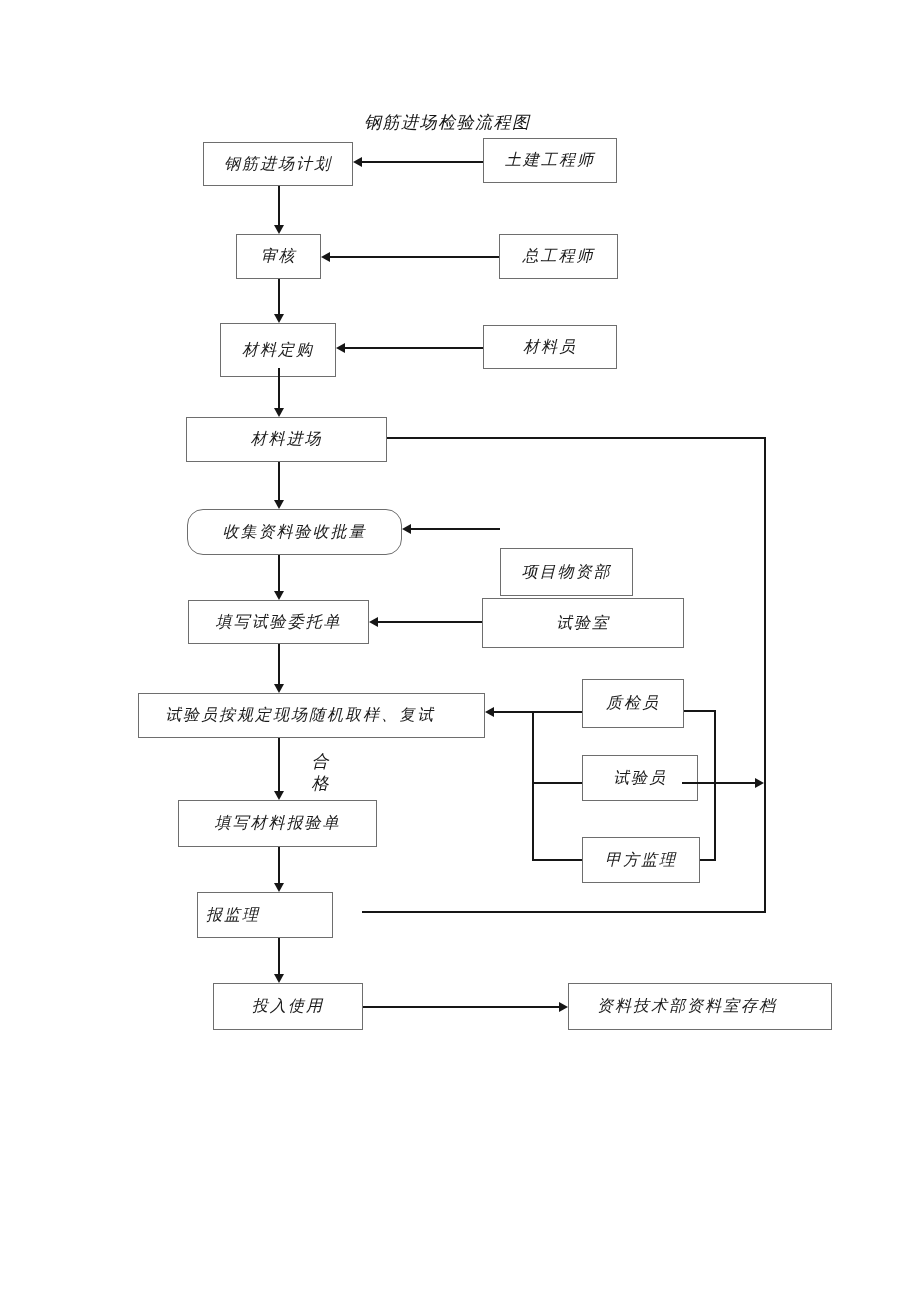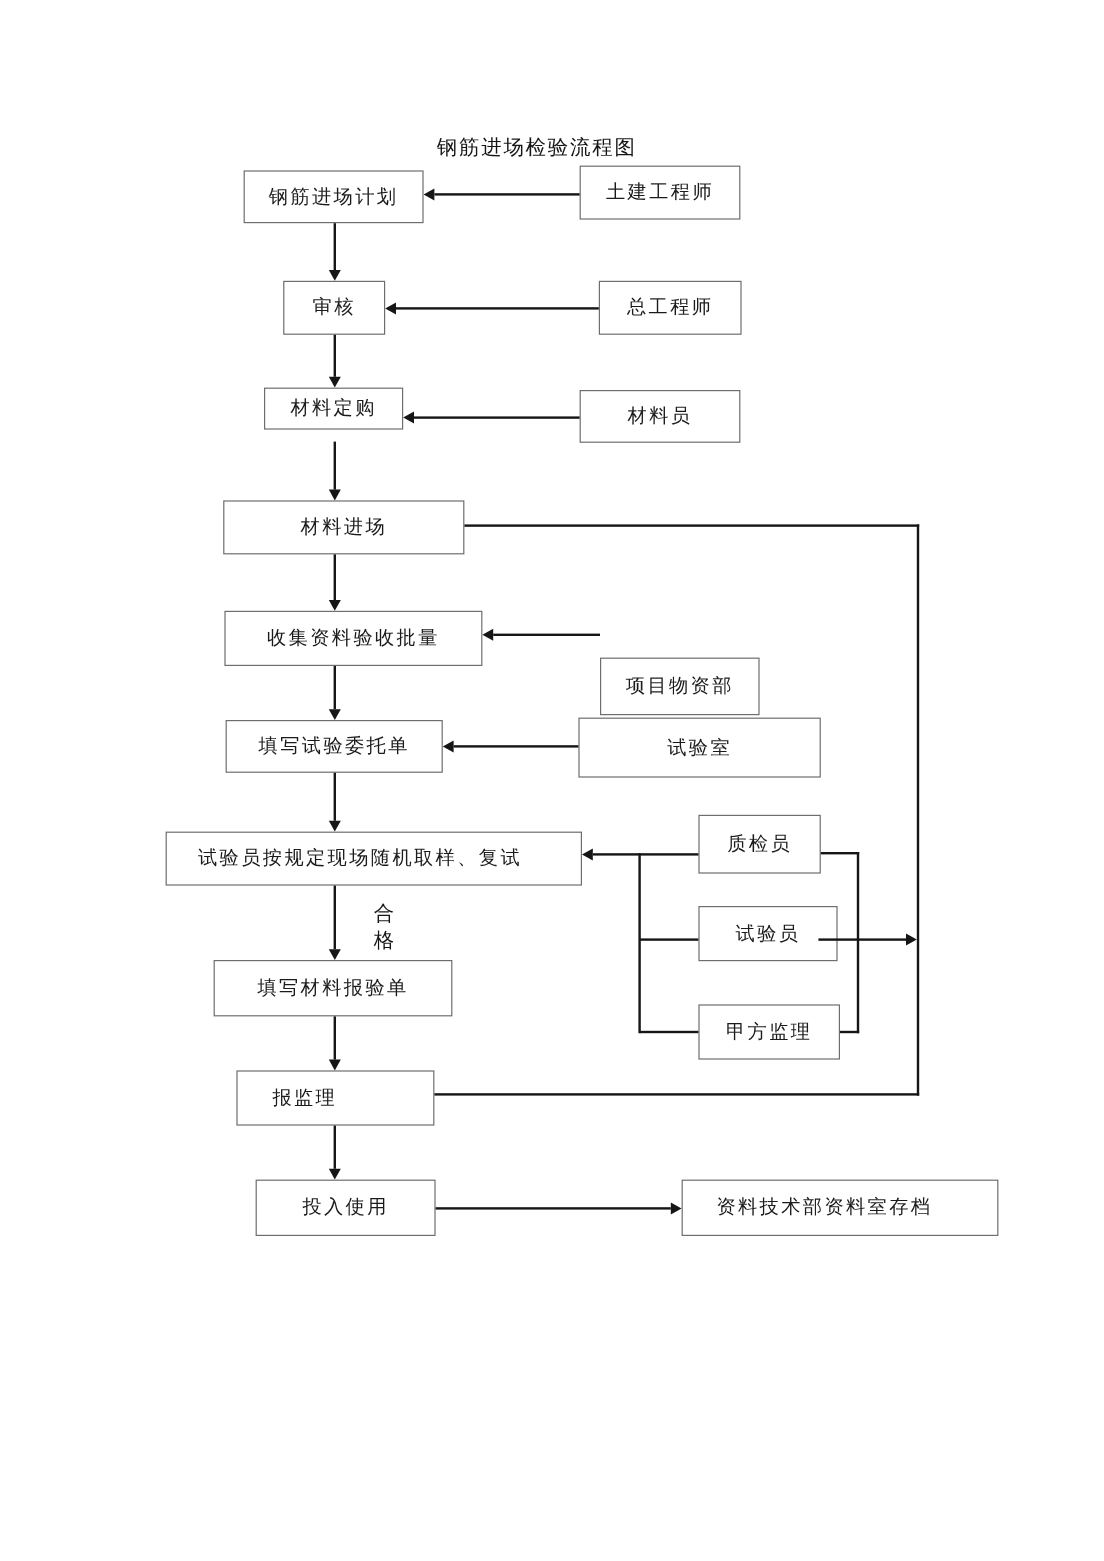--- a/index.html
+++ b/index.html
@@ -1,18 +1,18 @@
 <!DOCTYPE html>
 <html><head>
 <meta charset="utf-8">
 <style>
   html,body{margin:0;padding:0;background:#fff;}
   .page{
     position:relative;width:920px;height:1301px;background:#ffffff;overflow:hidden;
-    font-family:"Liberation Serif","DejaVu Serif",serif;color:#1b1b1b;
+    font-family:"Liberation Serif","DejaVu Serif",serif;color:#1b1b1b;font-style:italic;
   }
   .title{
     position:absolute;left:364px;top:111px;font-size:17px;letter-spacing:1.5px;
     color:#151515;white-space:nowrap;
   }
   .box{
     position:absolute;box-sizing:border-box;border:1px solid #6e6e6e;background:#fff;
     display:flex;align-items:center;justify-content:center;
     font-size:16px;letter-spacing:2px;color:#1b1b1b;white-space:nowrap;text-align:right;
   }
@@ -30,27 +30,27 @@
 </style>
 </head>
 <body>
 
 <div class="page">
 
   <div class="title">钢筋进场检验流程图</div>
 
   <div class="box" style="left:203px;top:142px;width:150px;height:44px;">钢筋进场计划</div>
   <div class="box" style="left:236px;top:234px;width:85px;height:45px;">审核</div>
-  <div class="box" style="left:220px;top:323px;width:116px;height:35px;">材料定购</div>
+  <div class="box" style="left:220px;top:323px;width:116px;height:54px;">材料定购</div>
   <div class="box" style="left:186px;top:417px;width:201px;height:45px;">材料进场</div>
-  <div class="box" style="left:187px;top:509px;width:215px;height:46px;">收集资料验收批量</div>
+  <div class="box" style="left:187px;top:509px;width:215px;height:46px;border-radius:16px;">收集资料验收批量</div>
   <div class="box" style="left:188px;top:600px;width:181px;height:44px;">填写试验委托单</div>
   <div class="box al" style="left:138px;top:693px;width:347px;height:45px;padding-left:26px;">试验员按规定现场随机取样、复试</div>
   <div class="box" style="left:178px;top:800px;width:199px;height:47px;">填写材料报验单</div>
-  <div class="box al" style="left:197px;top:892px;width:165px;height:46px;padding-left:29px;">报监理</div>
+  <div class="box al" style="left:197px;top:892px;width:136px;height:46px;padding-left:8px;">报监理</div>
   <div class="box" style="left:213px;top:983px;width:150px;height:47px;">投入使用</div>
 
   <div class="box" style="left:483px;top:138px;width:134px;height:45px;">土建工程师</div>
   <div class="box" style="left:499px;top:234px;width:119px;height:45px;">总工程师</div>
   <div class="box" style="left:483px;top:325px;width:134px;height:44px;">材料员</div>
   <div class="box" style="left:500px;top:502px;width:133px;height:48px;margin-top:46px;">项目物资部</div>
   <div class="box" style="left:482px;top:598px;width:202px;height:50px;">试验室</div>
   <div class="box" style="left:582px;top:679px;width:102px;height:49px;">质检员</div>
   <div class="box" style="left:582px;top:755px;width:116px;height:46px;">试验员</div>
   <div class="box" style="left:582px;top:837px;width:118px;height:46px;">甲方监理</div>

